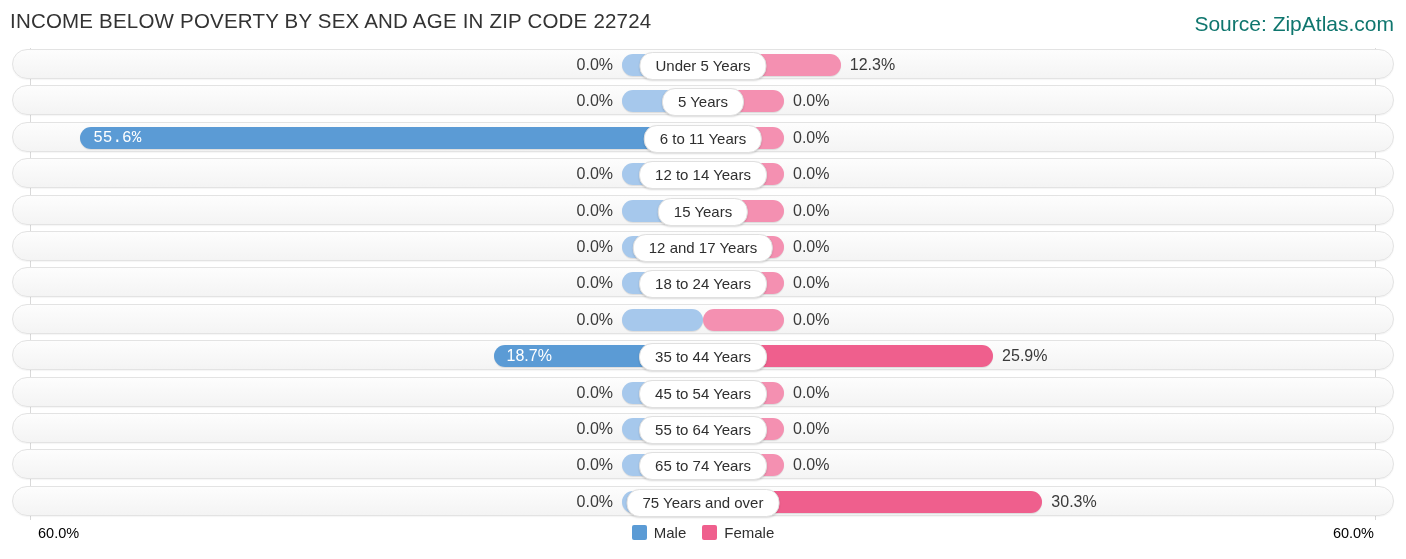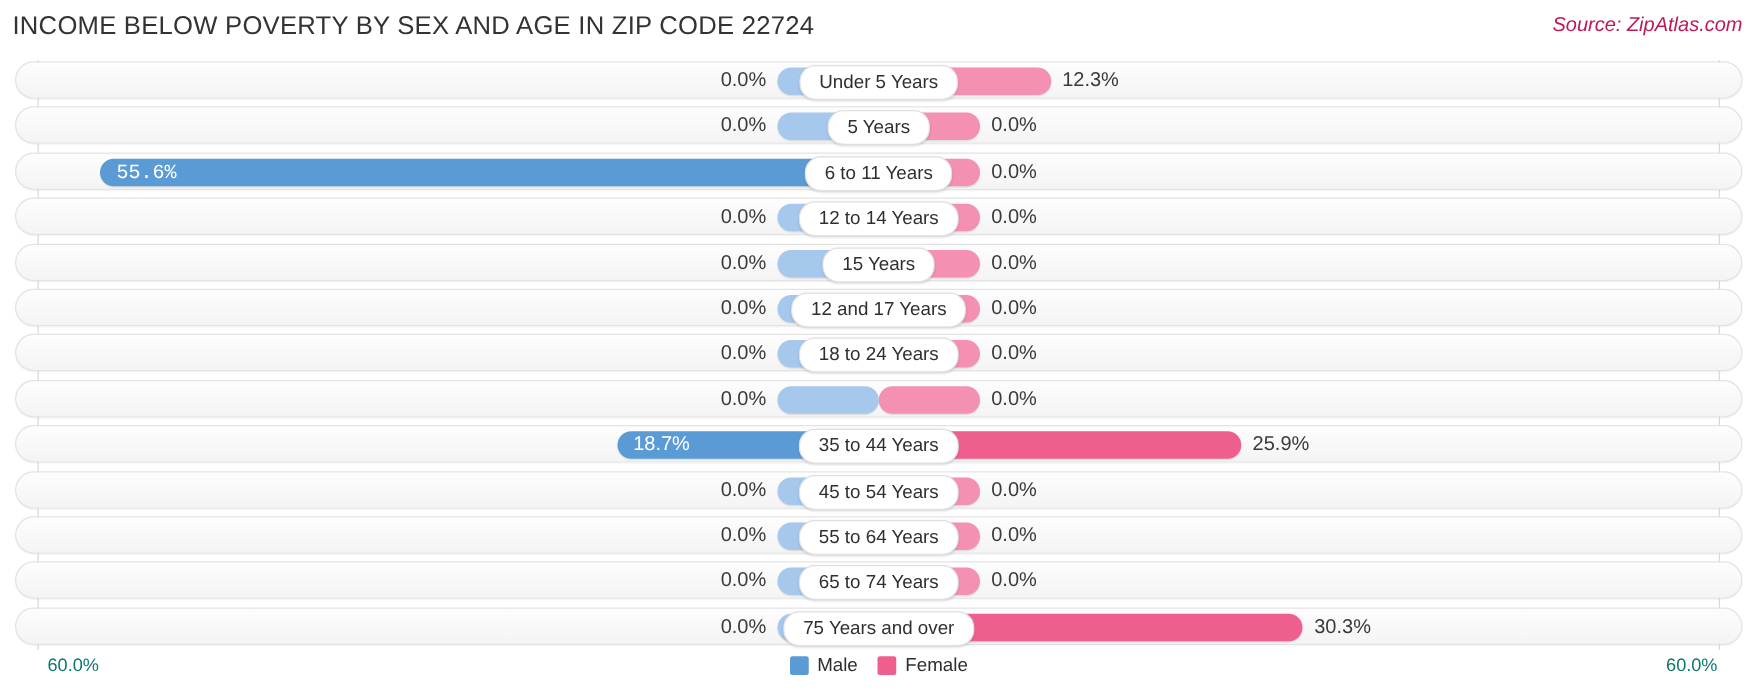--- a/index.html
+++ b/index.html
@@ -14,21 +14,21 @@
 
   
   .header{position:absolute;left:0;top:0;width:1406px;height:44px;}
   .title{
     position:absolute;left:10px;top:9px;
     font-size:20.5px;letter-spacing:.2px;
     color:#333333;font-weight:400;white-space:nowrap;
   }
   .source{
     position:absolute;right:12px;top:12px;
-    font-size:16px;font-style:italic;color:#be185d;white-space:nowrap;
+    font-size:21px;color:#0f766e;white-space:nowrap;
   }
 
   
   .plot{position:absolute;left:0;top:48px;width:1406px;height:472px;}
 
   .axis-line{position:absolute;top:0;width:1px;height:472px;background:#d9d9d9;}
   .axis-left{left:30px;}
   .axis-right{left:1375px;}
 
   .row{
@@ -58,21 +58,21 @@
     height:26px;line-height:26px;padding:0 15px;
     background:#ffffff;border:1px solid #e0e0e0;border-radius:13px;
     font-size:15px;color:#2f2f2f;white-space:nowrap;
     box-shadow:0 1px 2px rgba(0,0,0,.14);
     z-index:3;
   }
 
   
   .footer{position:absolute;left:0;top:520px;width:1406px;height:39px;}
   .tick{
-    position:absolute;top:5px;font-size:14.5px;color:#0f766e;white-space:nowrap;
+    position:absolute;top:5px;font-size:14.5px;color:#000000;white-space:nowrap;
   }
   .tick-left{left:38px;}
   .tick-right{right:32px;}
   .legend{
     position:absolute;left:0;top:4px;width:1406px;
     display:flex;justify-content:center;align-items:center;gap:16px;
   }
   .legend-item{display:flex;align-items:center;gap:7px;}
   .swatch{width:15px;height:15px;border-radius:2px;display:inline-block;}
   .legend-label{font-size:15px;color:#2f2f2f;}

